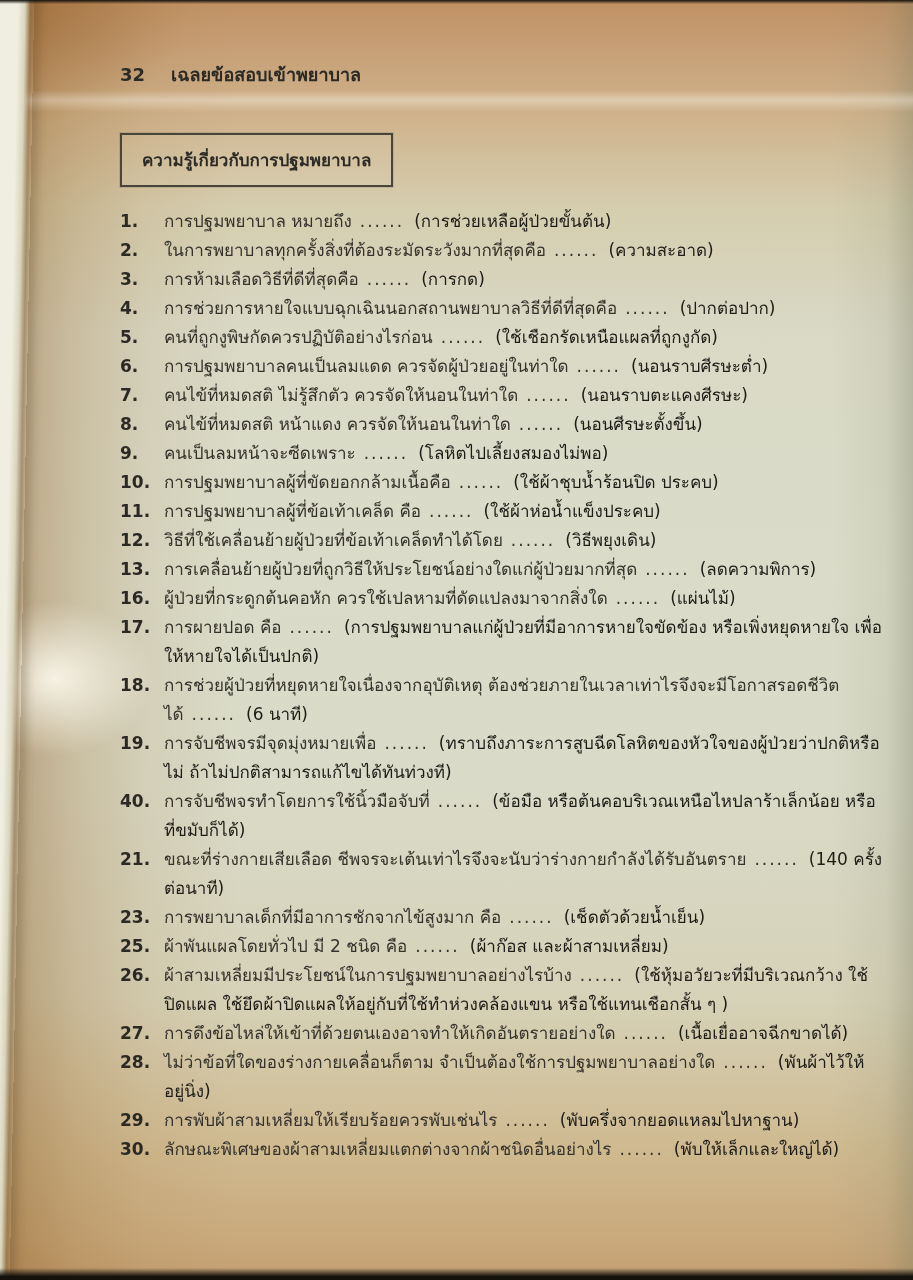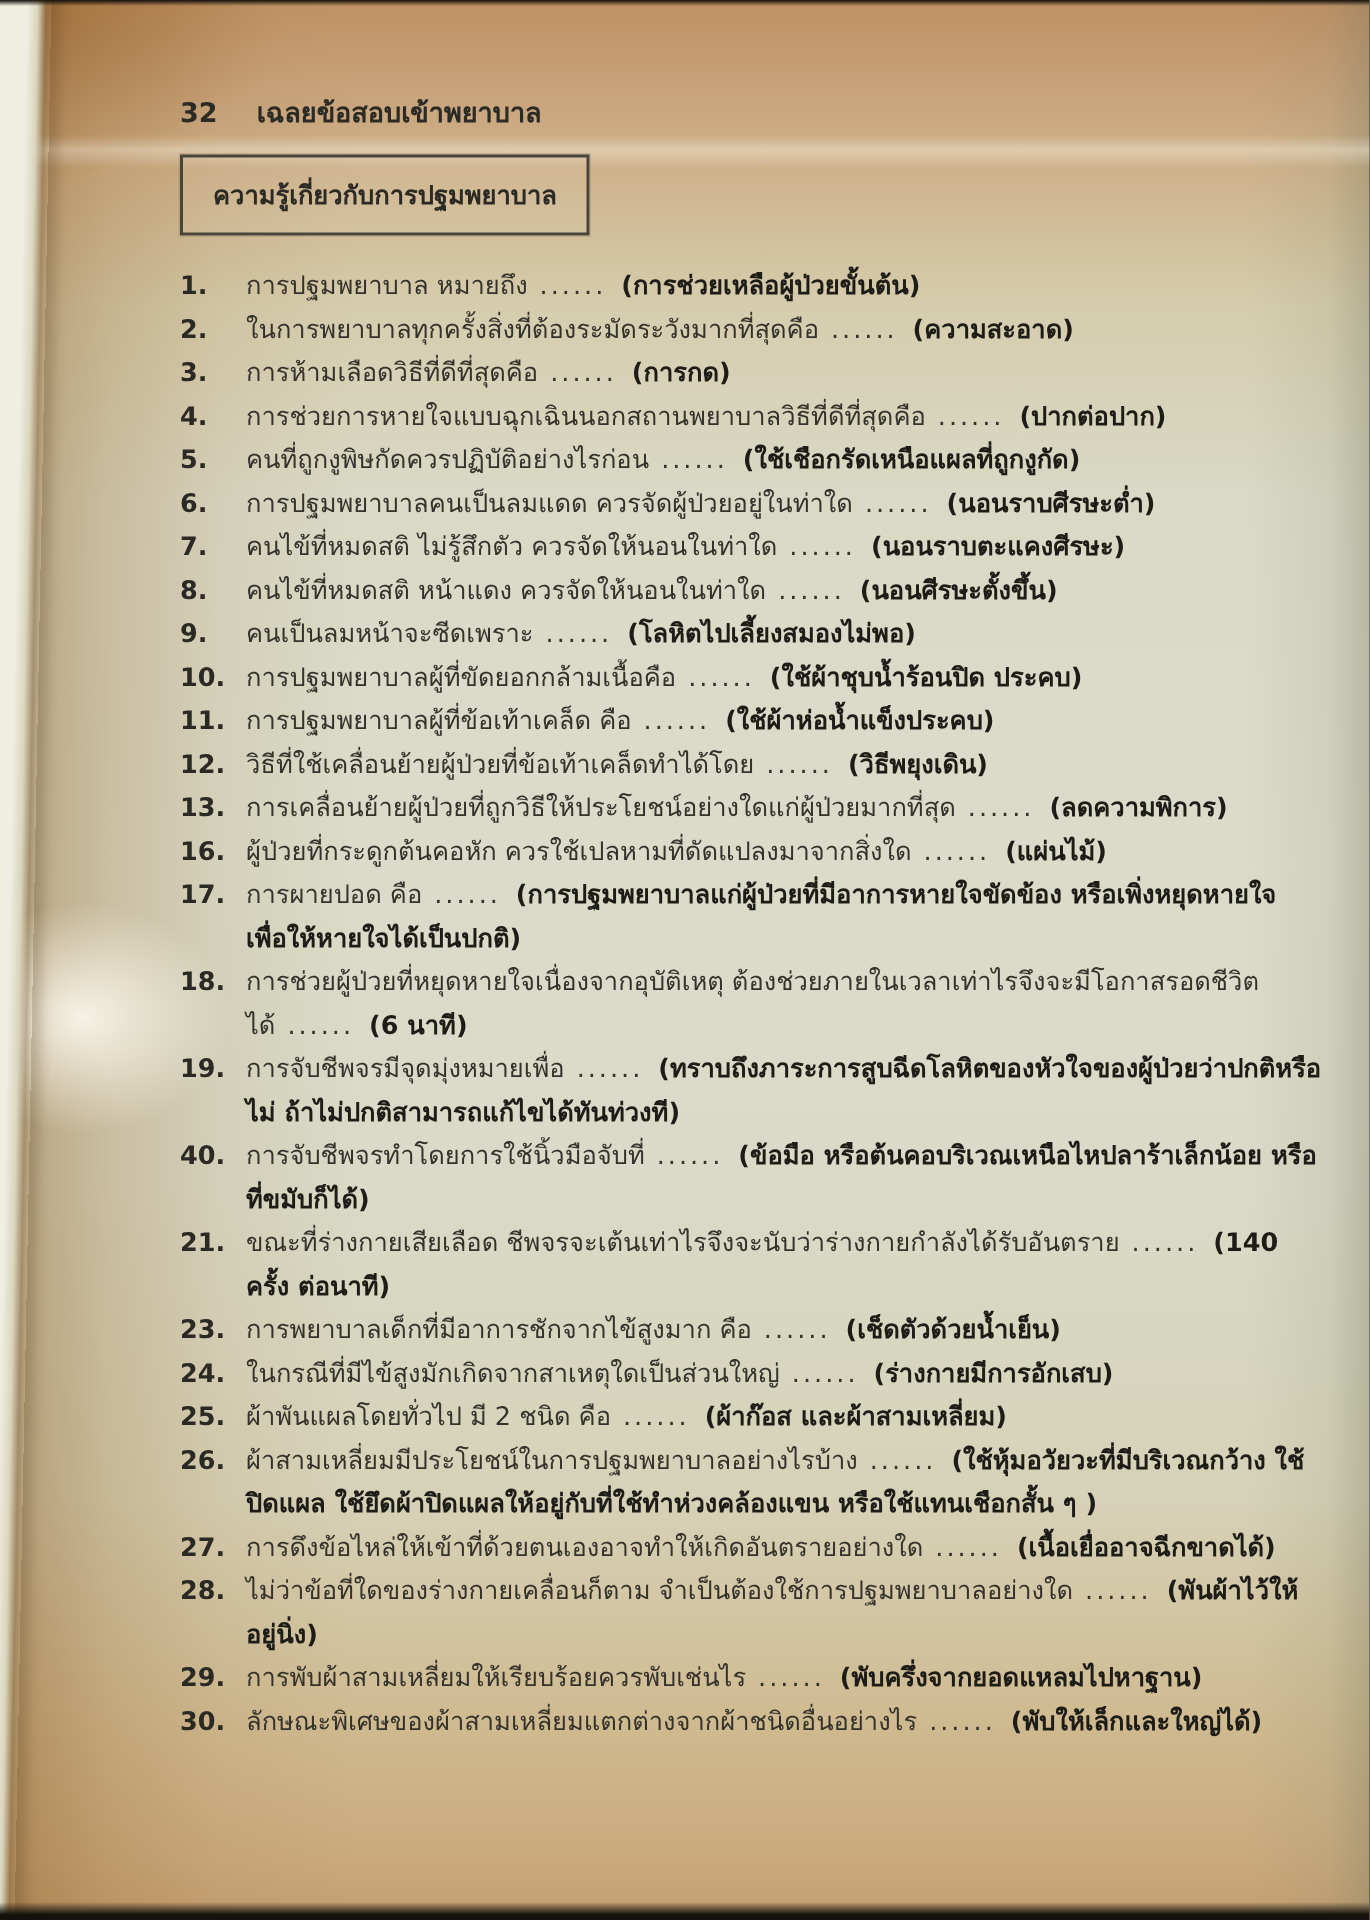--- a/index.html
+++ b/index.html
@@ -41,21 +41,21 @@
   }
   .corner-stain {
     position: absolute; top: -40px; left: -30px; width: 220px; height: 160px;
     background: radial-gradient(ellipse at 30% 30%, rgba(150,98,45,0.45), rgba(150,98,45,0) 70%);
   }
   .page-content {
     position: relative;
     padding: 60px 30px 0 120px;
     color: #33302a;
   }
-  .header { margin-bottom: 0; }
+  .header { margin-bottom: 30px; }
   .pagenum {
     font-weight: bold; font-size: 18px; color: #2c2a24;
     display: inline-block; width: 46px;
   }
   .running {
     font-weight: bold; font-size: 18px; color: #2c2a24;
   }
   .section-box {
     display: inline-block;
     border: 2px solid #4a453a;
@@ -86,21 +86,21 @@
     font-weight: bold;
     color: #2b2923;
   }
   li.qa-item .q { color: #383membrane; }
   li.qa-item .dots {
     letter-spacing: 2px;
     margin: 0 10px 0 8px;
     color: #35322b;
   }
   li.qa-item .ans {
-    font-weight: bold;
+    font-weight: normal;
     color: #1e1c17;
   }
 </style>
 </head>
 <body>
 
 <div class="photo">
   <div class="corner-stain"></div>
   <div class="left-sliver"></div>
   <div class="edge-top"></div>
@@ -171,23 +171,20 @@
         <li class="qa-item">
         <span class="num">40.</span><span class="q">การจับชีพจรทำโดยการใช้นิ้วมือจับที่</span><span class="dots">......</span><span class="ans">(ข้อมือ หรือต้นคอบริเวณเหนือไหปลาร้าเล็กน้อย หรือที่ขมับก็ได้)</span>
       </li>
         <li class="qa-item">
         <span class="num">21.</span><span class="q">ขณะที่ร่างกายเสียเลือด ชีพจรจะเต้นเท่าไรจึงจะนับว่าร่างกายกำลังได้รับอันตราย</span><span class="dots">......</span><span class="ans">(140 ครั้ง ต่อนาที)</span>
       </li>
         <li class="qa-item">
         <span class="num">23.</span><span class="q">การพยาบาลเด็กที่มีอาการชักจากไข้สูงมาก คือ</span><span class="dots">......</span><span class="ans">(เช็ดตัวด้วยน้ำเย็น)</span>
       </li>
         <li class="qa-item">
-        <span class="num">24.</span><span class="q">ในกรณีที่มีไข้สูงมักเกิดจากสาเหตุใดเป็นส่วนใหญ่</span><span class="dots">......</span><span class="ans">(ร่างกายมีการอักเสบ)</span>
-      </li>
-        <li class="qa-item">
         <span class="num">25.</span><span class="q">ผ้าพันแผลโดยทั่วไป มี 2 ชนิด คือ</span><span class="dots">......</span><span class="ans">(ผ้าก๊อส และผ้าสามเหลี่ยม)</span>
       </li>
         <li class="qa-item">
         <span class="num">26.</span><span class="q">ผ้าสามเหลี่ยมมีประโยชน์ในการปฐมพยาบาลอย่างไรบ้าง</span><span class="dots">......</span><span class="ans">(ใช้หุ้มอวัยวะที่มีบริเวณกว้าง ใช้ปิดแผล ใช้ยึดผ้าปิดแผลให้อยู่กับที่ใช้ทำห่วงคล้องแขน หรือใช้แทนเชือกสั้น ๆ )</span>
       </li>
         <li class="qa-item">
         <span class="num">27.</span><span class="q">การดึงข้อไหล่ให้เข้าที่ด้วยตนเองอาจทำให้เกิดอันตรายอย่างใด</span><span class="dots">......</span><span class="ans">(เนื้อเยื่ออาจฉีกขาดได้)</span>
       </li>
         <li class="qa-item">
         <span class="num">28.</span><span class="q">ไม่ว่าข้อที่ใดของร่างกายเคลื่อนก็ตาม จำเป็นต้องใช้การปฐมพยาบาลอย่างใด</span><span class="dots">......</span><span class="ans">(พันผ้าไว้ให้อยู่นิ่ง)</span>

